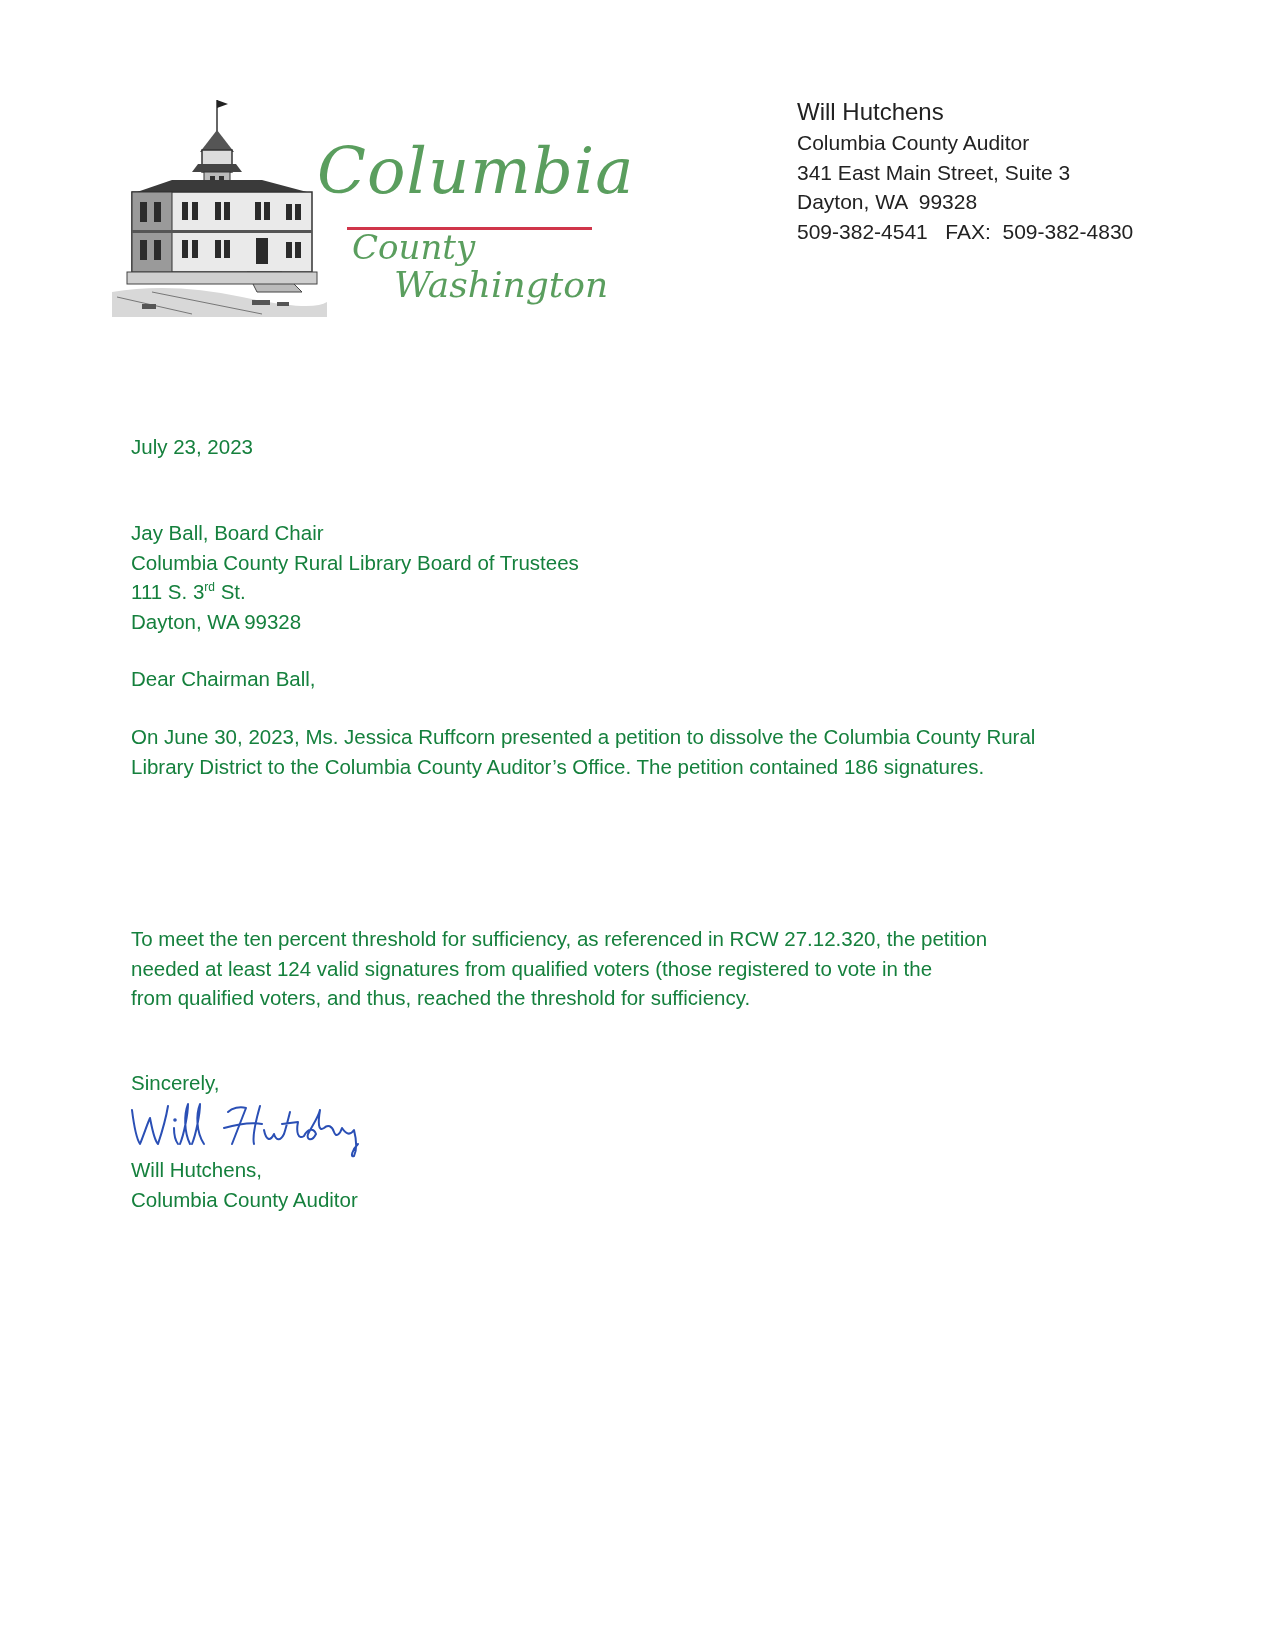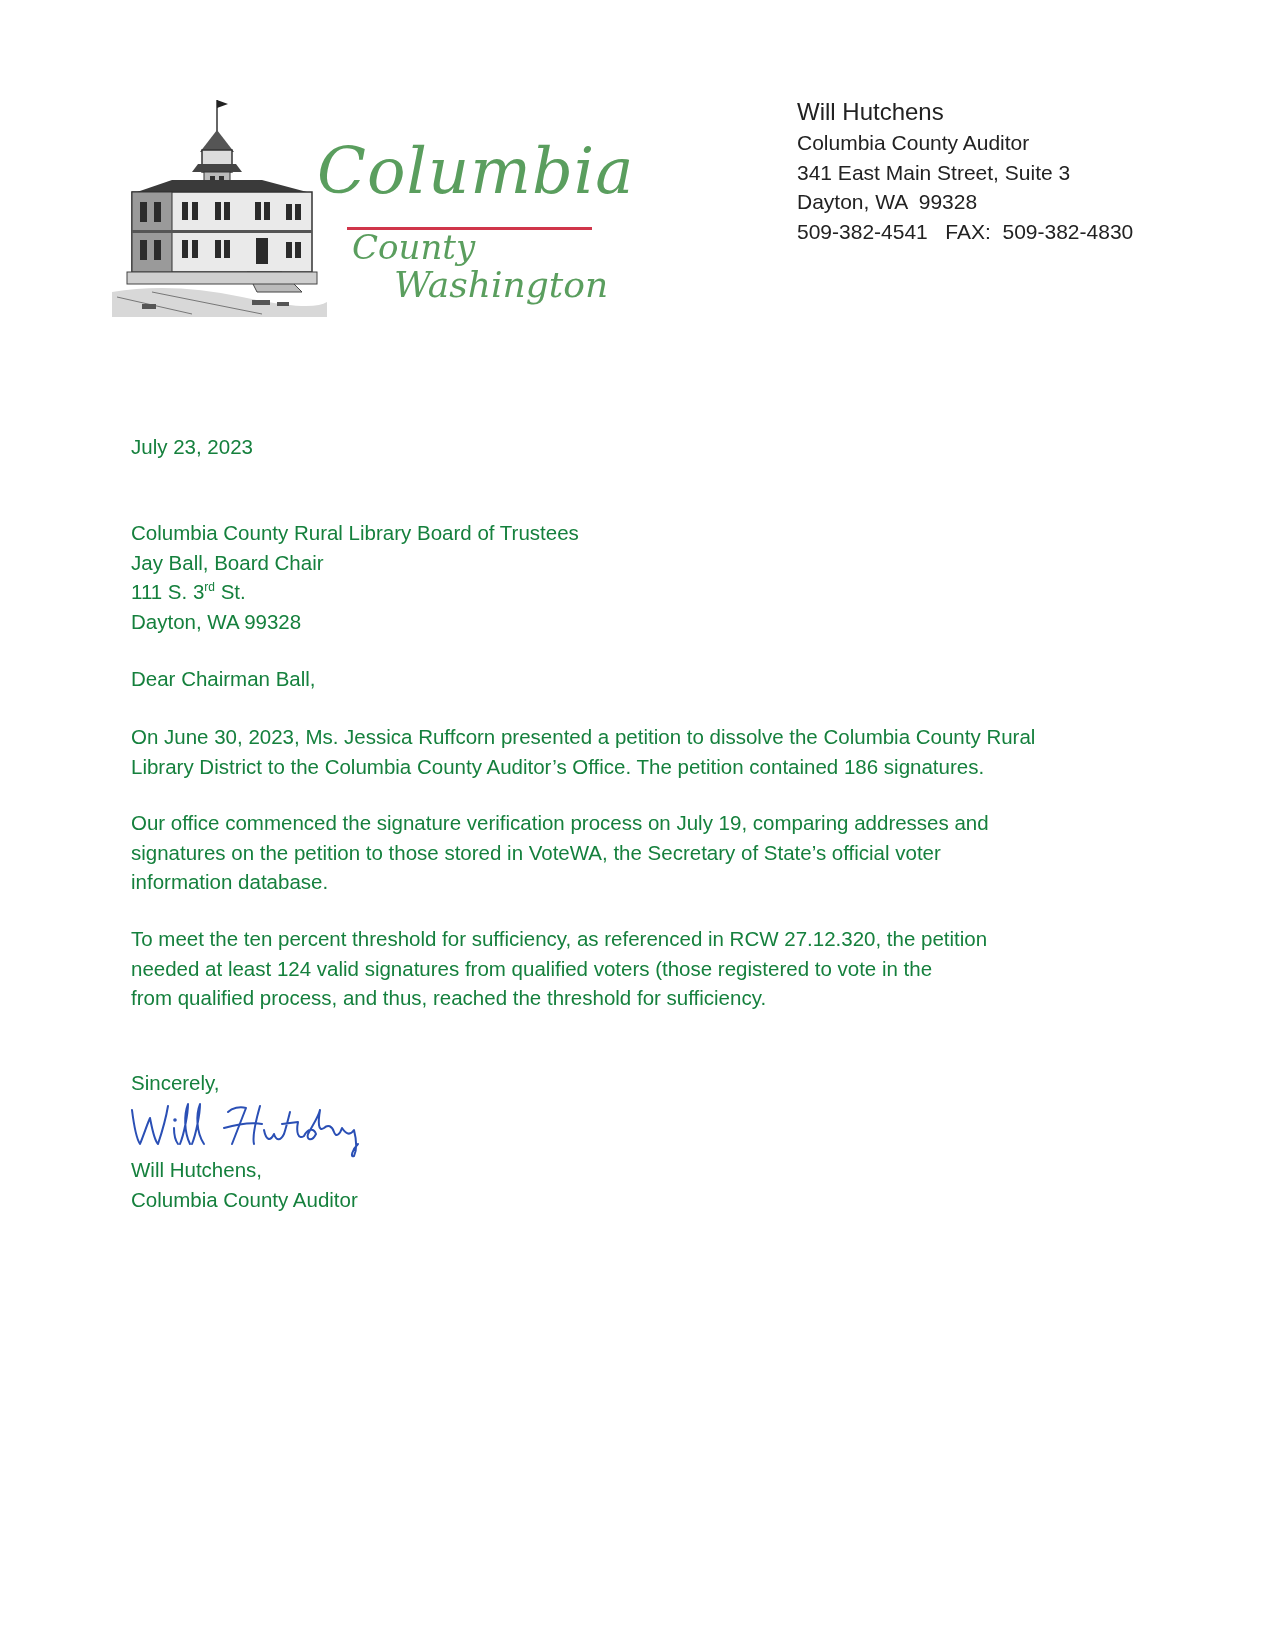--- a/index.html
+++ b/index.html
@@ -105,41 +105,36 @@
     <div class="name">Will Hutchens</div>
     <div>Columbia County Auditor</div>
     <div>341 East Main Street, Suite 3</div>
     <div>Dayton, WA  99328</div>
     <div>509-382-4541   FAX:  509-382-4830</div>
   </div>
 
   <div class="text date">July 23, 2023</div>
 
   <div class="text recipient">
+    <div>Jay Ball, Board Chair</div>
     <div>Columbia County Rural Library Board of Trustees</div>
-    <div>Jay Ball, Board Chair</div>
     <div><span>111 S. 3</span><sup>rd</sup><span> St.</span></div>
     <div>Dayton, WA 99328</div>
   </div>
 
   <div class="text salutation">Dear Chairman Ball,</div>
 
   <div class="text para1">
     <div>On June 30, 2023, Ms. Jessica Ruffcorn presented a petition to dissolve the Columbia County Rural</div>
     <div>Library District to the Columbia County Auditor’s Office. The petition contained 186 signatures.</div>
   </div>
-  <div class="text para2">
-    <div>Our office commenced the signature verification process on July 19, comparing addresses and</div>
-    <div>signatures on the petition to those stored in VoteWA, the Secretary of State’s official voter</div>
-    <div>information database.</div>
-  </div>
   <div class="text para3">
     <div>To meet the ten percent threshold for sufficiency, as referenced in RCW 27.12.320, the petition</div>
     <div>needed at least 124 valid signatures from qualified voters (those registered to vote in the</div>
-    <div>from qualified process, and thus, reached the threshold for sufficiency.</div>
+    <div>from qualified voters, and thus, reached the threshold for sufficiency.</div>
   </div>
 
   <div class="text closing">Sincerely,</div>
 
   <svg class="signature" viewBox="0 0 260 62" xmlns="http://www.w3.org/2000/svg">
     <g fill="none" stroke="#2a4fb5" stroke-width="2" stroke-linecap="round" stroke-linejoin="round">
 
       <path d="M4 12 C6 28 8 40 12 46 C16 36 20 24 22 20 C24 30 26 42 30 46 C34 34 38 20 40 8"></path>
 
       <path d="M46 30 C46 36 47 42 50 46"></path>

